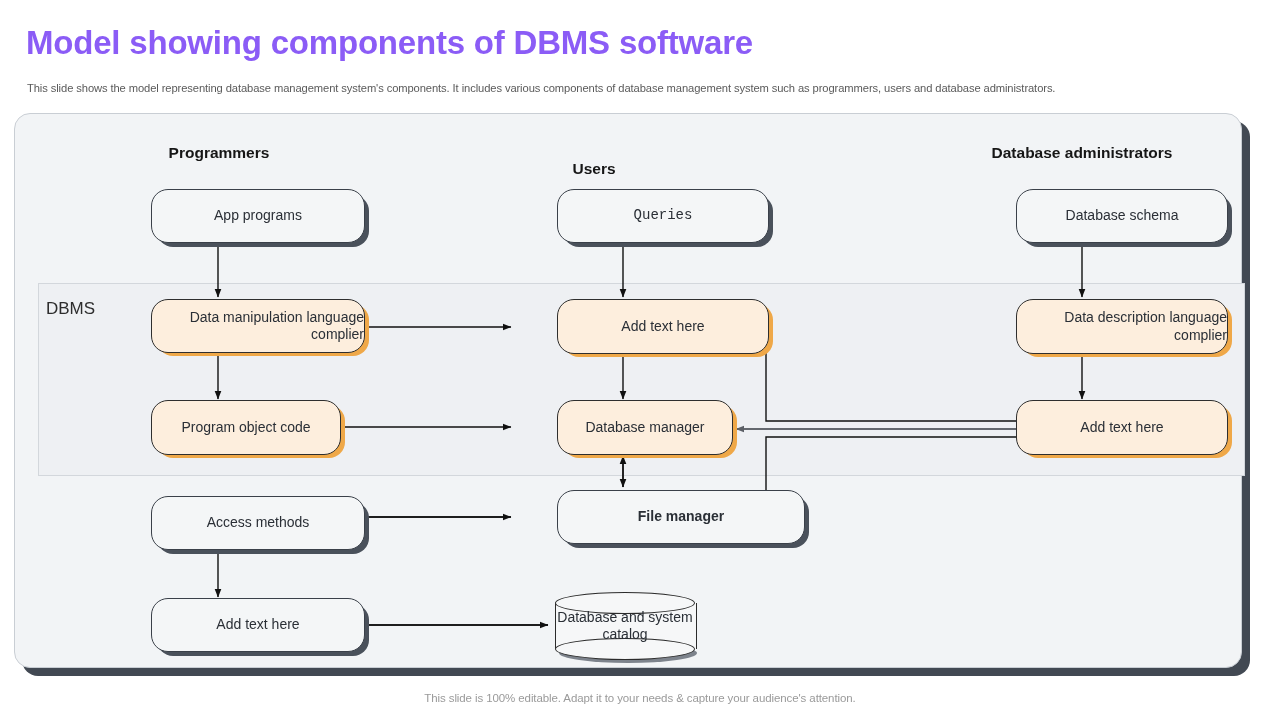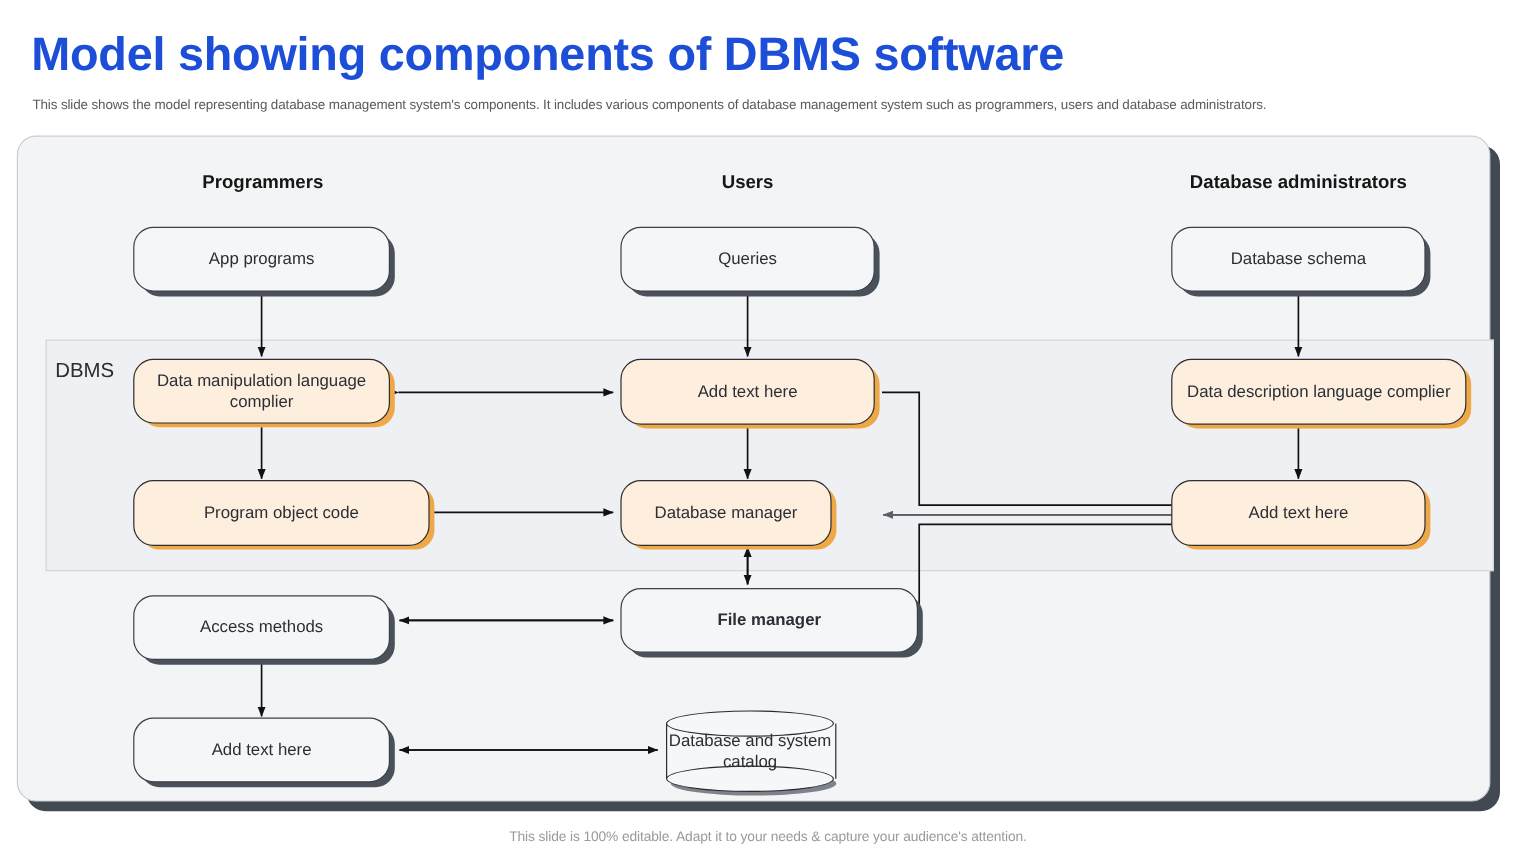--- a/index.html
+++ b/index.html
@@ -5,21 +5,21 @@
   html,body{margin:0;padding:0;}
   body{
     width:1280px;height:720px;
     background:#ffffff;
     font-family:"Liberation Sans", sans-serif;
     overflow:hidden;
     position:relative;
   }
   #page-title{
     position:absolute;left:26px;top:24px;
-    font-size:39px;font-weight:700;color:#1d4ed8;
+    font-size:33px;font-weight:700;color:#8b5cf6;
     letter-spacing:-0.2px;
     white-space:nowrap;
   }
   #page-subtitle{
     position:absolute;left:27px;top:82px;
     font-size:11.2px;color:#5a5a5a;
     white-space:nowrap;
     letter-spacing:-0.1px;
   }
   #footer-note{
@@ -58,23 +58,24 @@
     font-size:15.5px;font-weight:700;color:#161616;
     text-align:center;white-space:nowrap;
     transform:translateX(-50%);
   }
 
   
   .node{
     position:absolute;
     box-sizing:border-box;
     display:flex;align-items:center;justify-content:center;
-    text-align:center;
+    text-align:right;
     font-size:14px;line-height:1.25;
     border-radius:17px;
+    margin-left:40px;
   }
   .node.gray{
     background:#f4f6f7;
     border:1.3px solid #3a4049;
     color:#2a2f36;
     box-shadow:5px 5px 0 -1px #4a515b;
   }
   .node.orange{
     background:#fdeedd;
     border:1.3px solid #2e2e2e;
@@ -126,21 +127,21 @@
 
 <div id="page-title">Model showing components of DBMS software</div>
 <div id="page-subtitle">This slide shows the model representing database management system's components. It includes various components of database management system such as programmers, users and database administrators.</div>
 
 <div id="main-panel"></div>
 
 <div id="dbms-band"></div>
 <div id="dbms-label">DBMS</div>
 
 <div class="col-header" style="left:219px;">Programmers</div>
-<div class="col-header" style="left:623px;">Users</div>
+<div class="col-header" style="left:594px;margin-top:16px;">Users</div>
 <div class="col-header" style="left:1082px;">Database administrators</div>
 
 <svg id="wires" viewBox="0 0 1280 720">
   <defs>
     <marker id="ah" markerWidth="9" markerHeight="9" refX="8.2" refY="4" orient="auto" markerUnits="userSpaceOnUse">
       <path d="M0,0.6 L8.6,4 L0,7.4 z" fill="#111111"></path>
     </marker>
     <marker id="ah-s" markerWidth="9" markerHeight="9" refX="8.2" refY="4" orient="auto" markerUnits="userSpaceOnUse">
       <path d="M0,0.6 L8.6,4 L0,7.4 z" fill="#5b5f66"></path>
     </marker>
@@ -184,28 +185,28 @@
   </g>
 
   <g stroke="#5b5f66" stroke-width="1.5" fill="none">
 
     <line x1="1070" y1="429" x2="736" y2="429" marker-end="url(#ah-s)"></line>
     <line x1="736" y1="429" x2="1070" y2="429" marker-end="url(#ah-s)"></line>
   </g>
 </svg>
 
 <div class="node gray" style="left:111px;top:189px;width:214px;height:54px;">App programs</div>
-<div class="node gray" style="left:517px;top:189px;width:212px;height:54px;">Queries</div>
+<div class="node gray" style="left:517px;top:189px;width:212px;height:54px;font-family:Liberation Mono, monospace;">Queries</div>
 <div class="node gray" style="left:976px;top:189px;width:212px;height:54px;">Database schema</div>
 
 <div class="node orange" style="left:111px;top:299px;width:214px;height:54px;">Data manipulation language complier</div>
 <div class="node orange" style="left:517px;top:299px;width:212px;height:55px;">Add text here</div>
-<div class="node orange" style="left:976px;top:299px;width:246px;height:55px;">Data description language complier</div>
-
-<div class="node orange" style="left:111px;top:400px;width:247px;height:55px;">Program object code</div>
+<div class="node orange" style="left:976px;top:299px;width:212px;height:55px;">Data description language complier</div>
+
+<div class="node orange" style="left:111px;top:400px;width:190px;height:55px;">Program object code</div>
 <div class="node orange" style="left:517px;top:400px;width:176px;height:55px;">Database manager</div>
 <div class="node orange" style="left:976px;top:400px;width:212px;height:55px;">Add text here</div>
 
 <div class="node gray" style="left:111px;top:496px;width:214px;height:54px;">Access methods</div>
 <div class="node gray" style="left:517px;top:490px;width:248px;height:54px;font-weight:bold;">File manager</div>
 
 <div class="node gray" style="left:111px;top:598px;width:214px;height:54px;">Add text here</div>
 
 <div id="cylinder" style="left:555px;top:592px;width:140px;height:68px;">
   <div class="cyl-body"></div>

